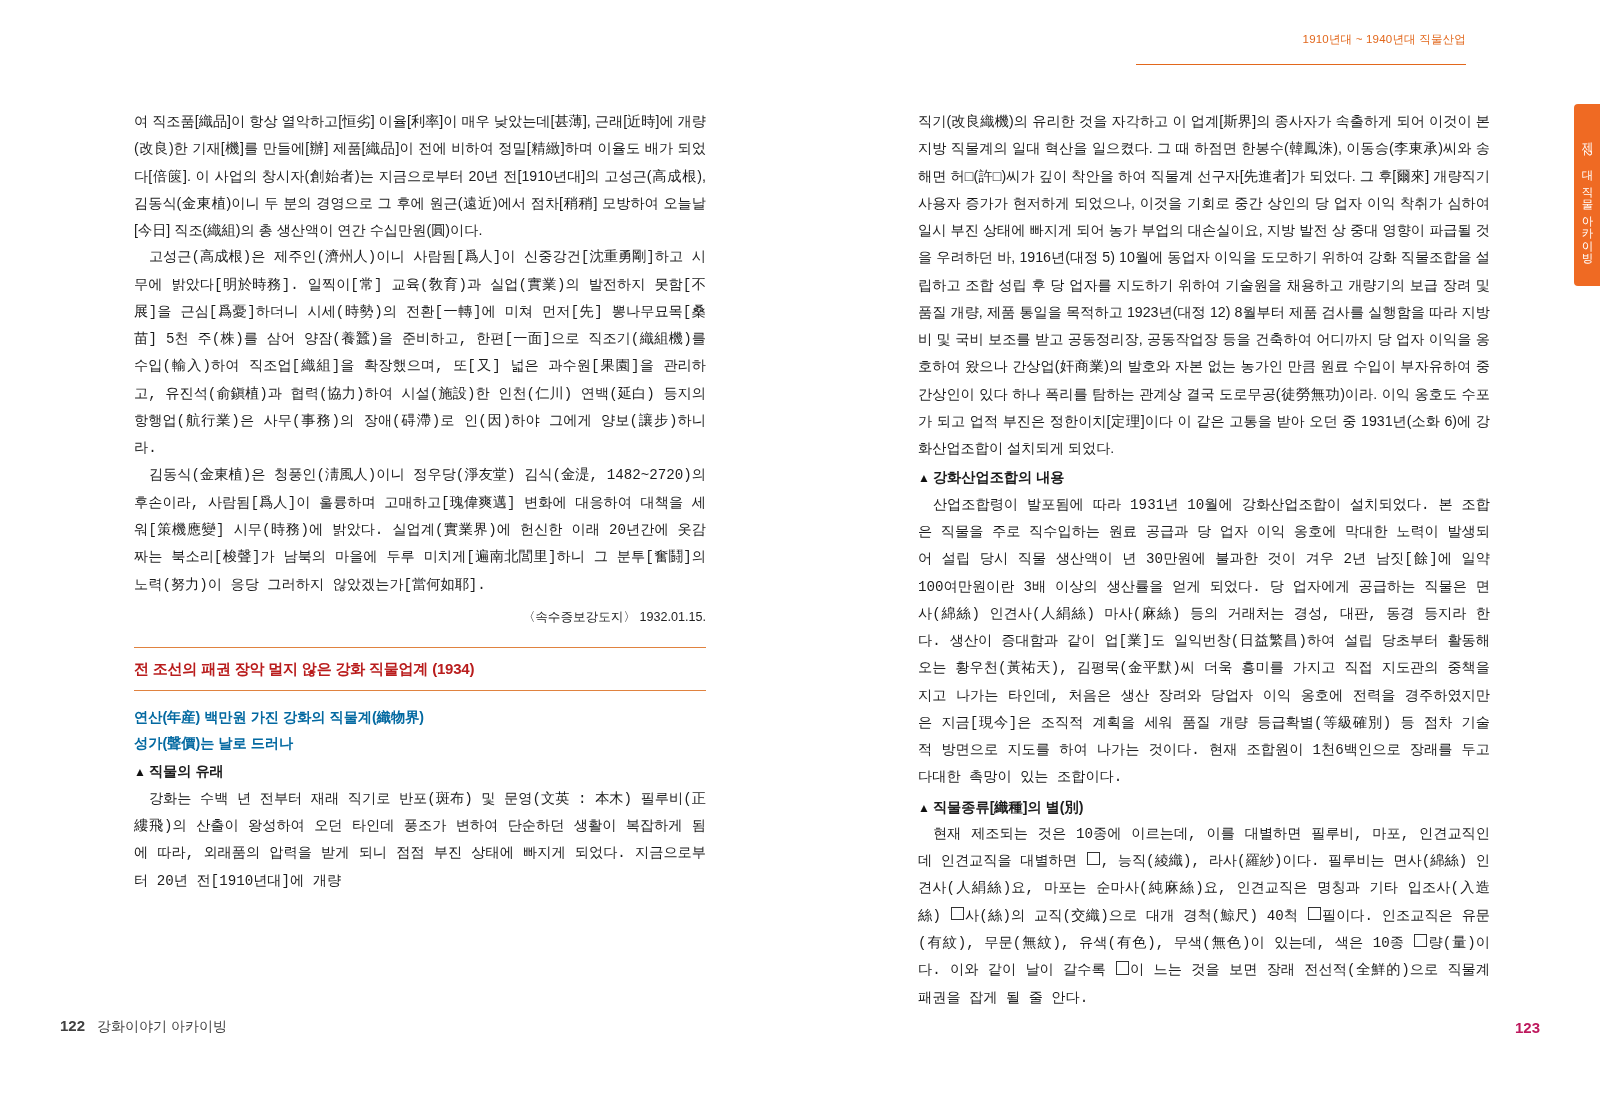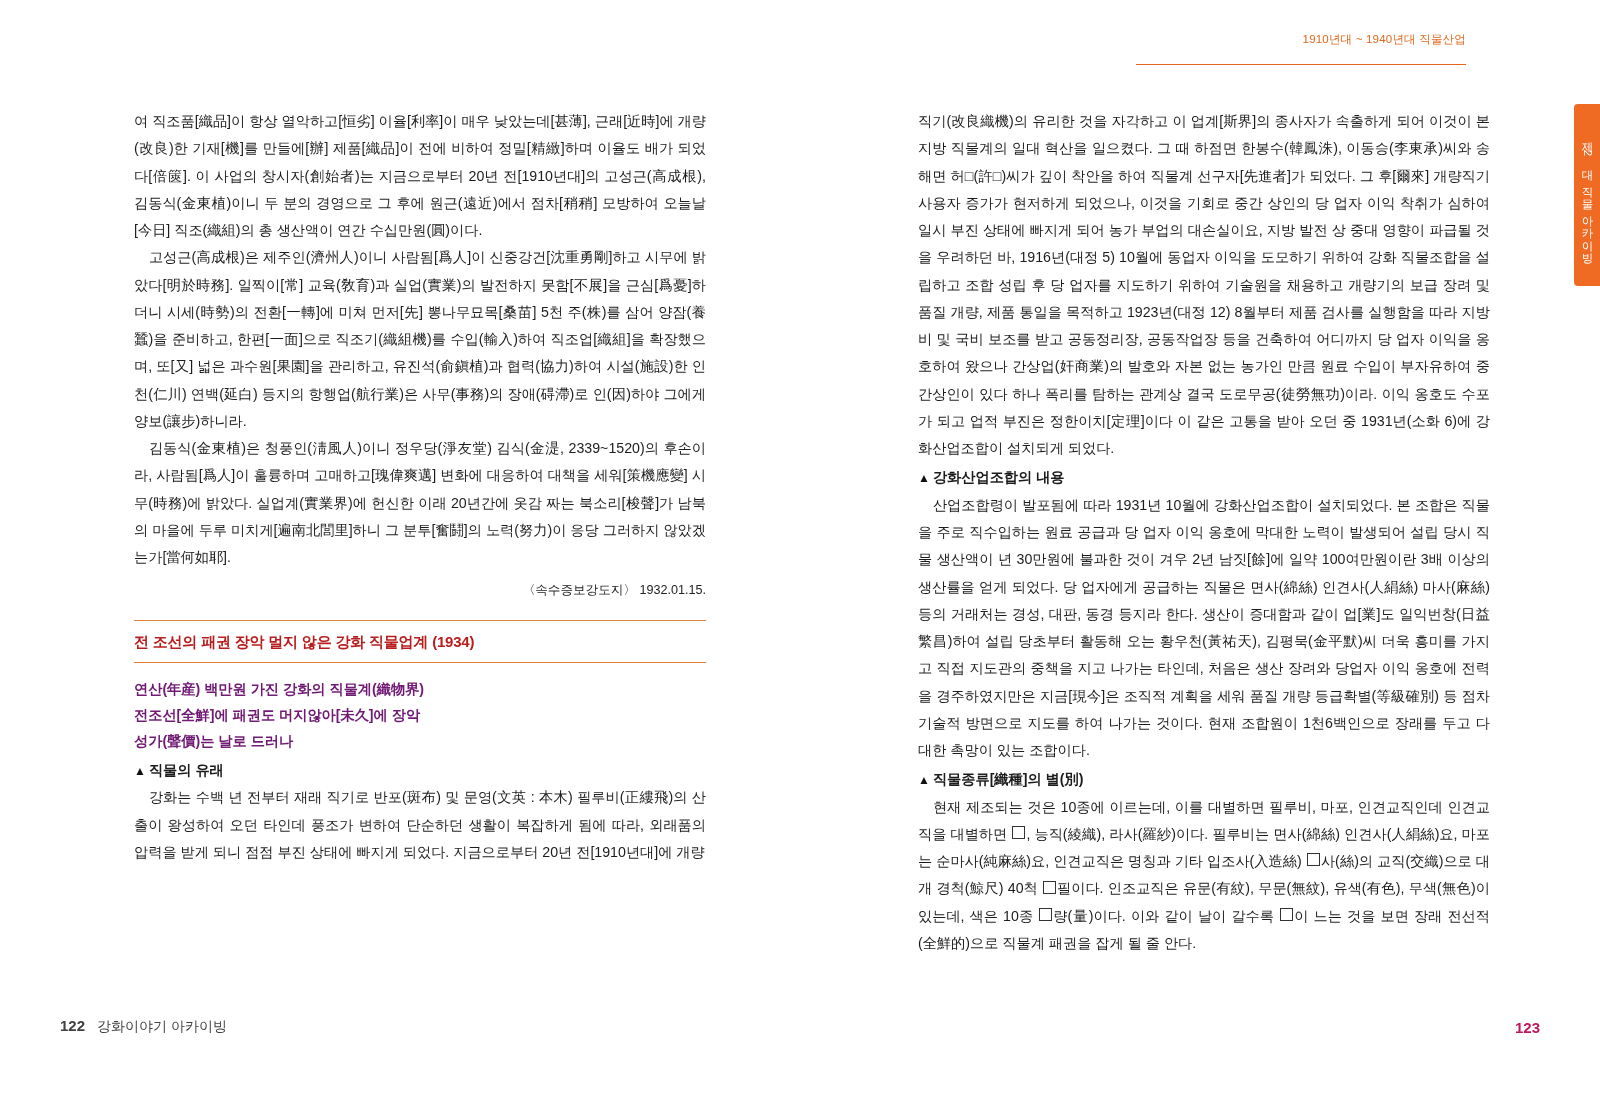--- a/index.html
+++ b/index.html
@@ -73,20 +73,21 @@
     text-justify: inter-character;
   }
   .col-left { left: 134px; }
   .col-right { left: 918px; }
 
   p {
     margin: 0;
   }
   p.indent {
     text-indent: 1.05em;
+    font-family: Liberation Mono, monospace;
   }
   p.noindent {
     text-indent: 0;
   }
 
   .src-line {
     margin-top: 6px;
     text-align: right;
     font-size: 12.6px;
     color: #222;
@@ -119,21 +120,21 @@
     right: 0;
     top: -8px;
     height: 1px;
     background: #e0823f;
   }
 
   .subhead {
     font-size: 14.2px;
     font-weight: bold;
     line-height: 1.82;
-    color: #701a75;
+    color: #0369a1;
   }
 
   .tri-head {
     font-weight: bold;
     text-indent: 0;
     margin-top: 2px;
   }
   .tri {
     color: #111;
     font-size: 12px;
@@ -180,32 +181,31 @@
   <div class="running-head-rule"></div>
 
   <div class="side-tab">
     <span>제 2 대 직물 아카이빙</span>
   </div>
 
   <div class="col col-left">
 
     <p class="noindent">여 직조품[織品]이 항상 열악하고[恒劣] 이율[利率]이 매우 낮았는데[甚薄], 근래[近時]에 개량(改良)한 기재[機]를 만들에[辦] 제품[織品]이 전에 비하여 정밀[精緻]하며 이율도 배가 되었다[倍篋]. 이 사업의 창시자(創始者)는 지금으로부터 20년 전[1910년대]의 고성근(高成根), 김동식(金東植)이니 두 분의 경영으로 그 후에 원근(遠近)에서 점차[稍稍] 모방하여 오늘날 [今日] 직조(織組)의 총 생산액이 연간 수십만원(圓)이다.</p>
     <p class="indent">고성근(高成根)은 제주인(濟州人)이니 사람됨[爲人]이 신중강건[沈重勇剛]하고 시무에 밝았다[明於時務]. 일찍이[常] 교육(敎育)과 실업(實業)의 발전하지 못함[不展]을 근심[爲憂]하더니 시세(時勢)의 전환[一轉]에 미쳐 먼저[先] 뽕나무묘목[桑苗] 5천 주(株)를 삼어 양잠(養蠶)을 준비하고, 한편[一面]으로 직조기(織組機)를 수입(輸入)하여 직조업[織組]을 확장했으며, 또[又] 넓은 과수원[果園]을 관리하고, 유진석(俞鎭植)과 협력(協力)하여 시설(施設)한 인천(仁川) 연백(延白) 등지의 항행업(航行業)은 사무(事務)의 장애(碍滯)로 인(因)하야 그에게 양보(讓步)하니라.</p>
-    <p class="indent">김동식(金東植)은 청풍인(淸風人)이니 정우당(淨友堂) 김식(金湜, 2339~1520)의 후손이라, 사람됨[爲人]이 훌륭하며 고매하고[瑰偉爽邁] 변화에 대응하여 대책을 세워[策機應變] 시무(時務)에 밝았다. 실업계(實業界)에 헌신한 이래 20년간에 옷감 짜는 북소리[梭聲]가 남북의 마을에 두루 미치게[遍南北閭里]하니 그 분투[奮鬪]의 노력(努力)이 응당 그러하지 않았겠는가[當何如耶].</p>
+    <p class="indent">김동식(金東植)은 청풍인(淸風人)이니 정우당(淨友堂) 김식(金湜, 1482~2720)의 후손이라, 사람됨[爲人]이 훌륭하며 고매하고[瑰偉爽邁] 변화에 대응하여 대책을 세워[策機應變] 시무(時務)에 밝았다. 실업계(實業界)에 헌신한 이래 20년간에 옷감 짜는 북소리[梭聲]가 남북의 마을에 두루 미치게[遍南北閭里]하니 그 분투[奮鬪]의 노력(努力)이 응당 그러하지 않았겠는가[當何如耶].</p>
 
     <div class="src-line">〈속수증보강도지〉 1932.01.15.</div>
 
     <div class="sec-head">
       <div class="rule-top"></div>
       <span class="title">전 조선의 패권 장악 멀지 않은 강화 직물업계 (1934)</span>
       <div class="rule"></div>
     </div>
 
     <p class="subhead">연산(年産) 백만원 가진 강화의 직물계(織物界)</p>
-    <p class="subhead">전조선[全鮮]에 패권도 머지않아[未久]에 장악</p>
     <p class="subhead">성가(聲價)는 날로 드러나</p>
 
 
     <p class="tri-head">
       <span class="tri">▲</span><span>직물의 유래</span>
     </p>
     <p class="indent">강화는 수백 년 전부터 재래 직기로 반포(斑布) 및 문영(文英 : 本木) 필루비(正縷飛)의 산출이 왕성하여 오던 타인데 풍조가 변하여 단순하던 생활이 복잡하게 됨에 따라, 외래품의 압력을 받게 되니 점점 부진 상태에 빠지게 되었다. 지금으로부터 20년 전[1910년대]에 개량</p>
 
   </div>
 

